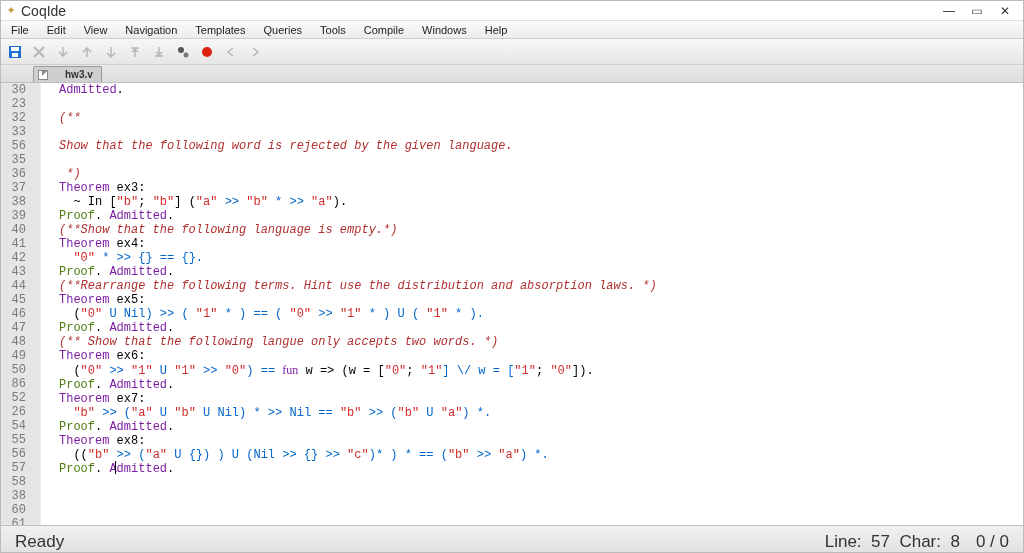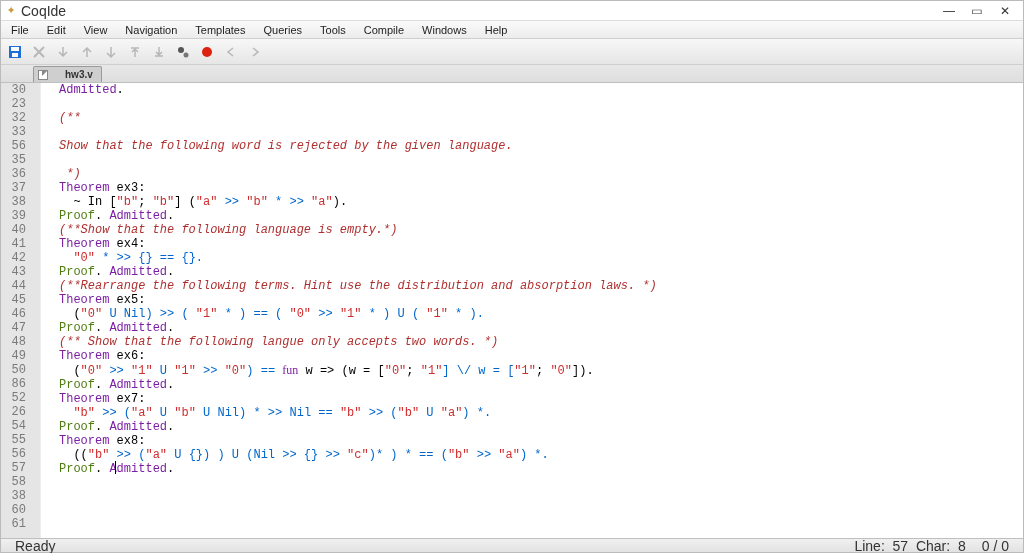--- a/index.html
+++ b/index.html
@@ -36,21 +36,21 @@
 
   
   .c-kw  { color: #7c1fa4; }        
   .c-pf  { color: #4d7c0f; }        
   .c-str { color: #d12b2b; }        
   .c-cm  { color: #b03030; font-style: italic; } 
   .c-sym { color: #0066cc; }
   .c-fun { color: #7c1fa4; font-family: Liberation Serif, serif; }
 
   
-  .statusbar { height: 14px; background: linear-gradient(#f0f0f0,#e2e2e2); border-top: 1px solid #bfbfbf; display: flex; align-items: center; padding: 0 6px; font-size: 14px; color: #333; }
+  .statusbar { height: 27px; background: linear-gradient(#f0f0f0,#e2e2e2); border-top: 1px solid #bfbfbf; display: flex; align-items: flex-end; padding: 0 6px; font-size: 17px; color: #333; }
   .statusbar .spacer { flex: 1; }
   .statusbar .cell { padding: 0 8px; }
 </style>
 </head>
 <body>
 
 <div class="window">
 
   <div class="titlebar">
     <span class="app-icon">✦</span>

